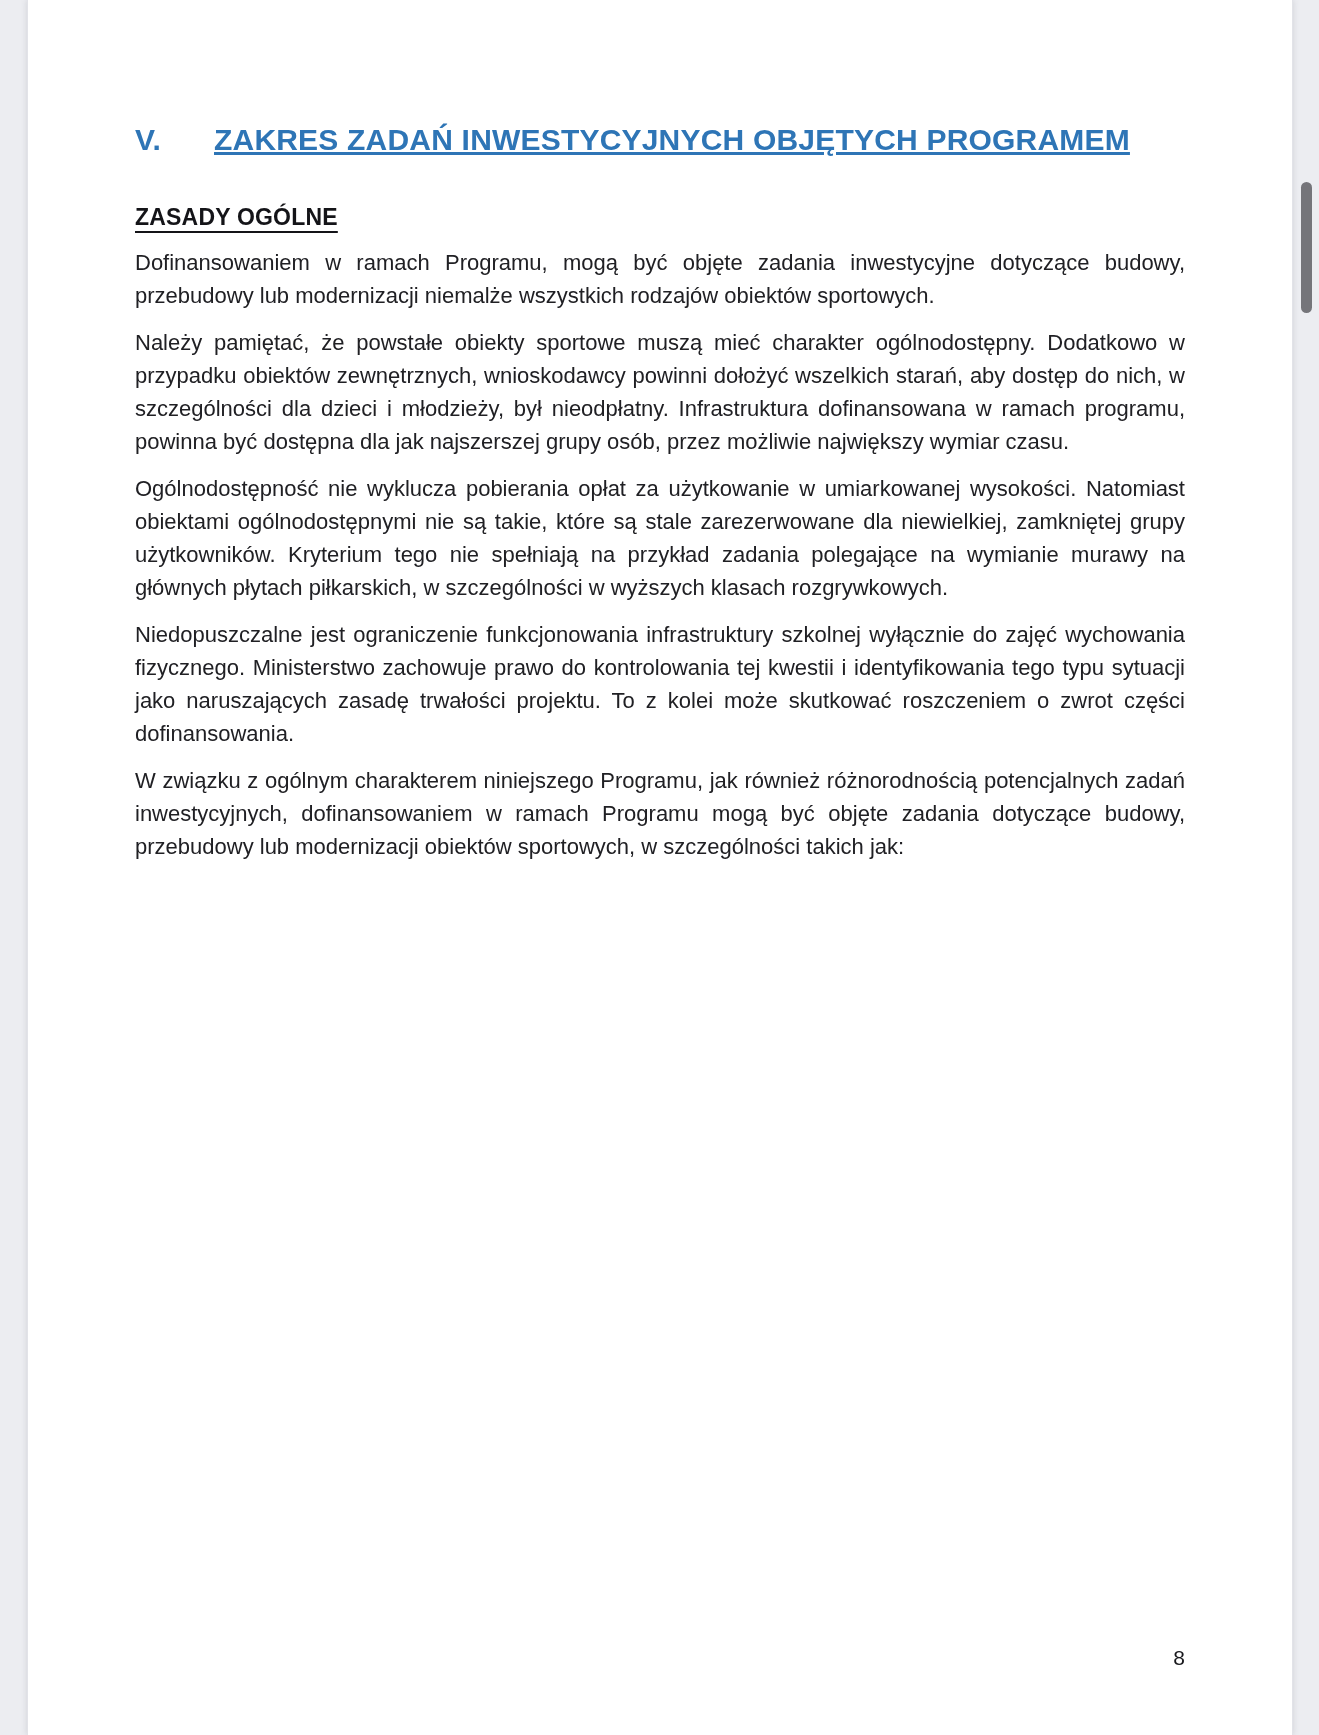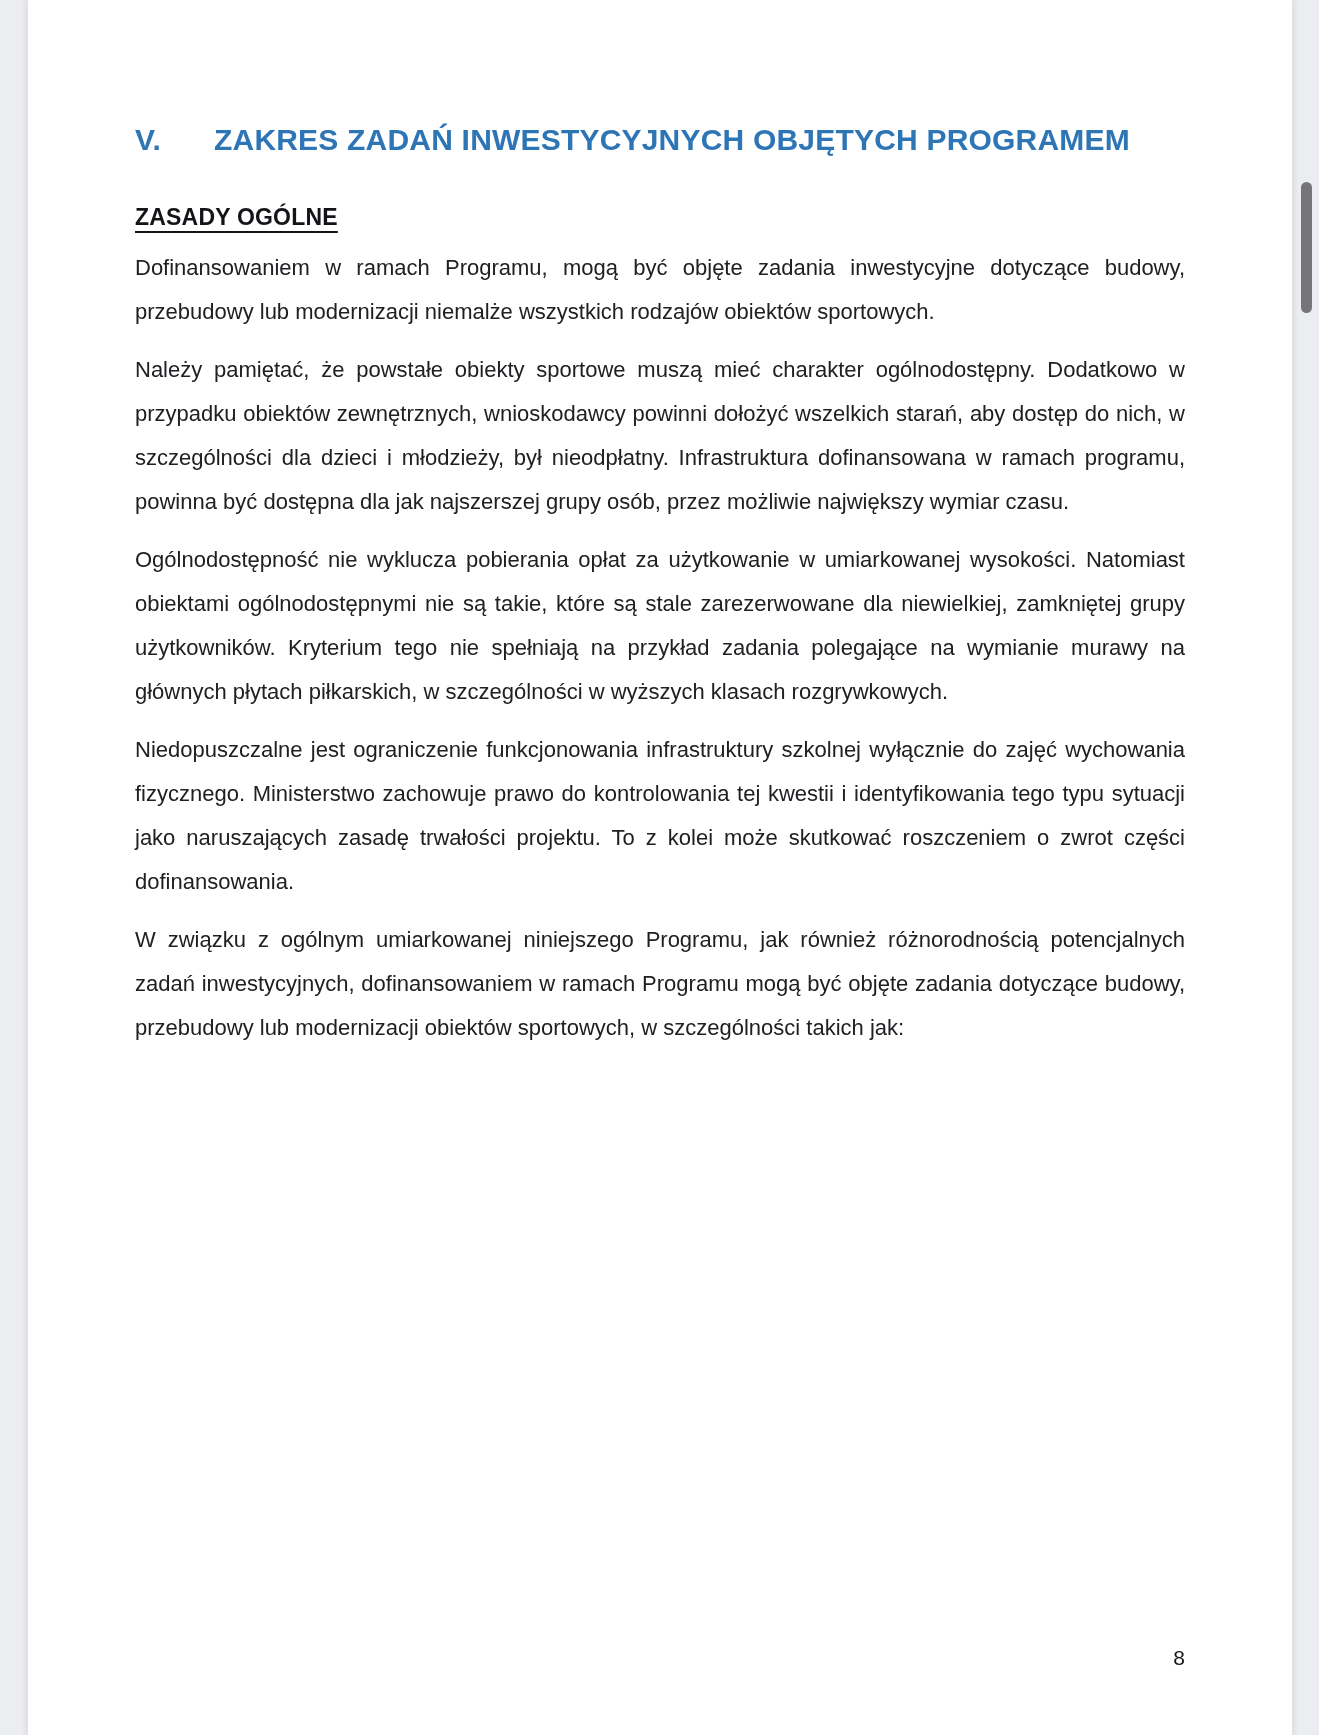--- a/index.html
+++ b/index.html
@@ -36,37 +36,38 @@
     font-weight: bold;
     color: #2E75B6;
     margin: 0 0 44px 0;
     letter-spacing: 0.2px;
   }
   .h1-num {
     flex: 0 0 79px;
   }
   .h1-title {
     flex: 1 1 auto;
+    text-decoration: underline;
   }
   .h2 {
     font-size: 23px;
     line-height: 30px;
     font-weight: bold;
     color: #141418;
     margin: 14px 0 14px 0;
     text-decoration: underline;
     text-decoration-thickness: 2px;
     text-underline-offset: 6px;
     letter-spacing: 0.2px;
     width: -moz-fit-content;
     width: fit-content;
   }
   .para {
     font-size: 22px;
-    line-height: 44px;
+    line-height: 33px;
     margin: 0 0 14px 0;
     text-align: justify;
     text-justify: inter-word;
     hyphens: none;
     color: #202024;
   }
   .page-number {
     position: absolute;
     top: 1643px;
     right: 107px;
@@ -95,21 +96,21 @@
         <span class="h1-num">V.</span>
         <span class="h1-title">ZAKRES ZADAŃ INWESTYCYJNYCH OBJĘTYCH PROGRAMEM</span>
       </div>
 
       <div id="blocks">
           <div class="h2">ZASADY OGÓLNE</div>
           <p class="para">Dofinansowaniem w ramach Programu, mogą być objęte zadania inwestycyjne dotyczące budowy, przebudowy lub modernizacji niemalże wszystkich rodzajów obiektów sportowych.</p>
           <p class="para">Należy pamiętać, że powstałe obiekty sportowe muszą mieć charakter ogólnodostępny. Dodatkowo w przypadku obiektów zewnętrznych, wnioskodawcy powinni dołożyć wszelkich starań, aby dostęp do nich, w szczególności dla dzieci i młodzieży, był nieodpłatny. Infrastruktura dofinansowana w ramach programu, powinna być dostępna dla jak najszerszej grupy osób, przez możliwie największy wymiar czasu.</p>
           <p class="para">Ogólnodostępność nie wyklucza pobierania opłat za użytkowanie w umiarkowanej wysokości. Natomiast obiektami ogólnodostępnymi nie są takie, które są stale zarezerwowane dla niewielkiej, zamkniętej grupy użytkowników. Kryterium tego nie spełniają na przykład zadania polegające na wymianie murawy na głównych płytach piłkarskich, w szczególności w wyższych klasach rozgrywkowych.</p>
           <p class="para">Niedopuszczalne jest ograniczenie funkcjonowania infrastruktury szkolnej wyłącznie do zajęć wychowania fizycznego. Ministerstwo zachowuje prawo do kontrolowania tej kwestii i identyfikowania tego typu sytuacji jako naruszających zasadę trwałości projektu. To z kolei może skutkować roszczeniem o zwrot części dofinansowania.</p>
-          <p class="para">W związku z ogólnym umiarkowanej niniejszego Programu, jak również różnorodnością potencjalnych zadań inwestycyjnych, dofinansowaniem w ramach Programu mogą być objęte zadania dotyczące budowy, przebudowy lub modernizacji obiektów sportowych, w szczególności takich jak:</p>
+          <p class="para">W związku z ogólnym charakterem niniejszego Programu, jak również różnorodnością potencjalnych zadań inwestycyjnych, dofinansowaniem w ramach Programu mogą być objęte zadania dotyczące budowy, przebudowy lub modernizacji obiektów sportowych, w szczególności takich jak:</p>
         </div>
 
       <div class="page-number">8</div>
     </div>
   </div>
 
   <div class="scroll-thumb" style="background: rgb(117, 117, 122);"></div>
 </div>
 
 </body></html>

